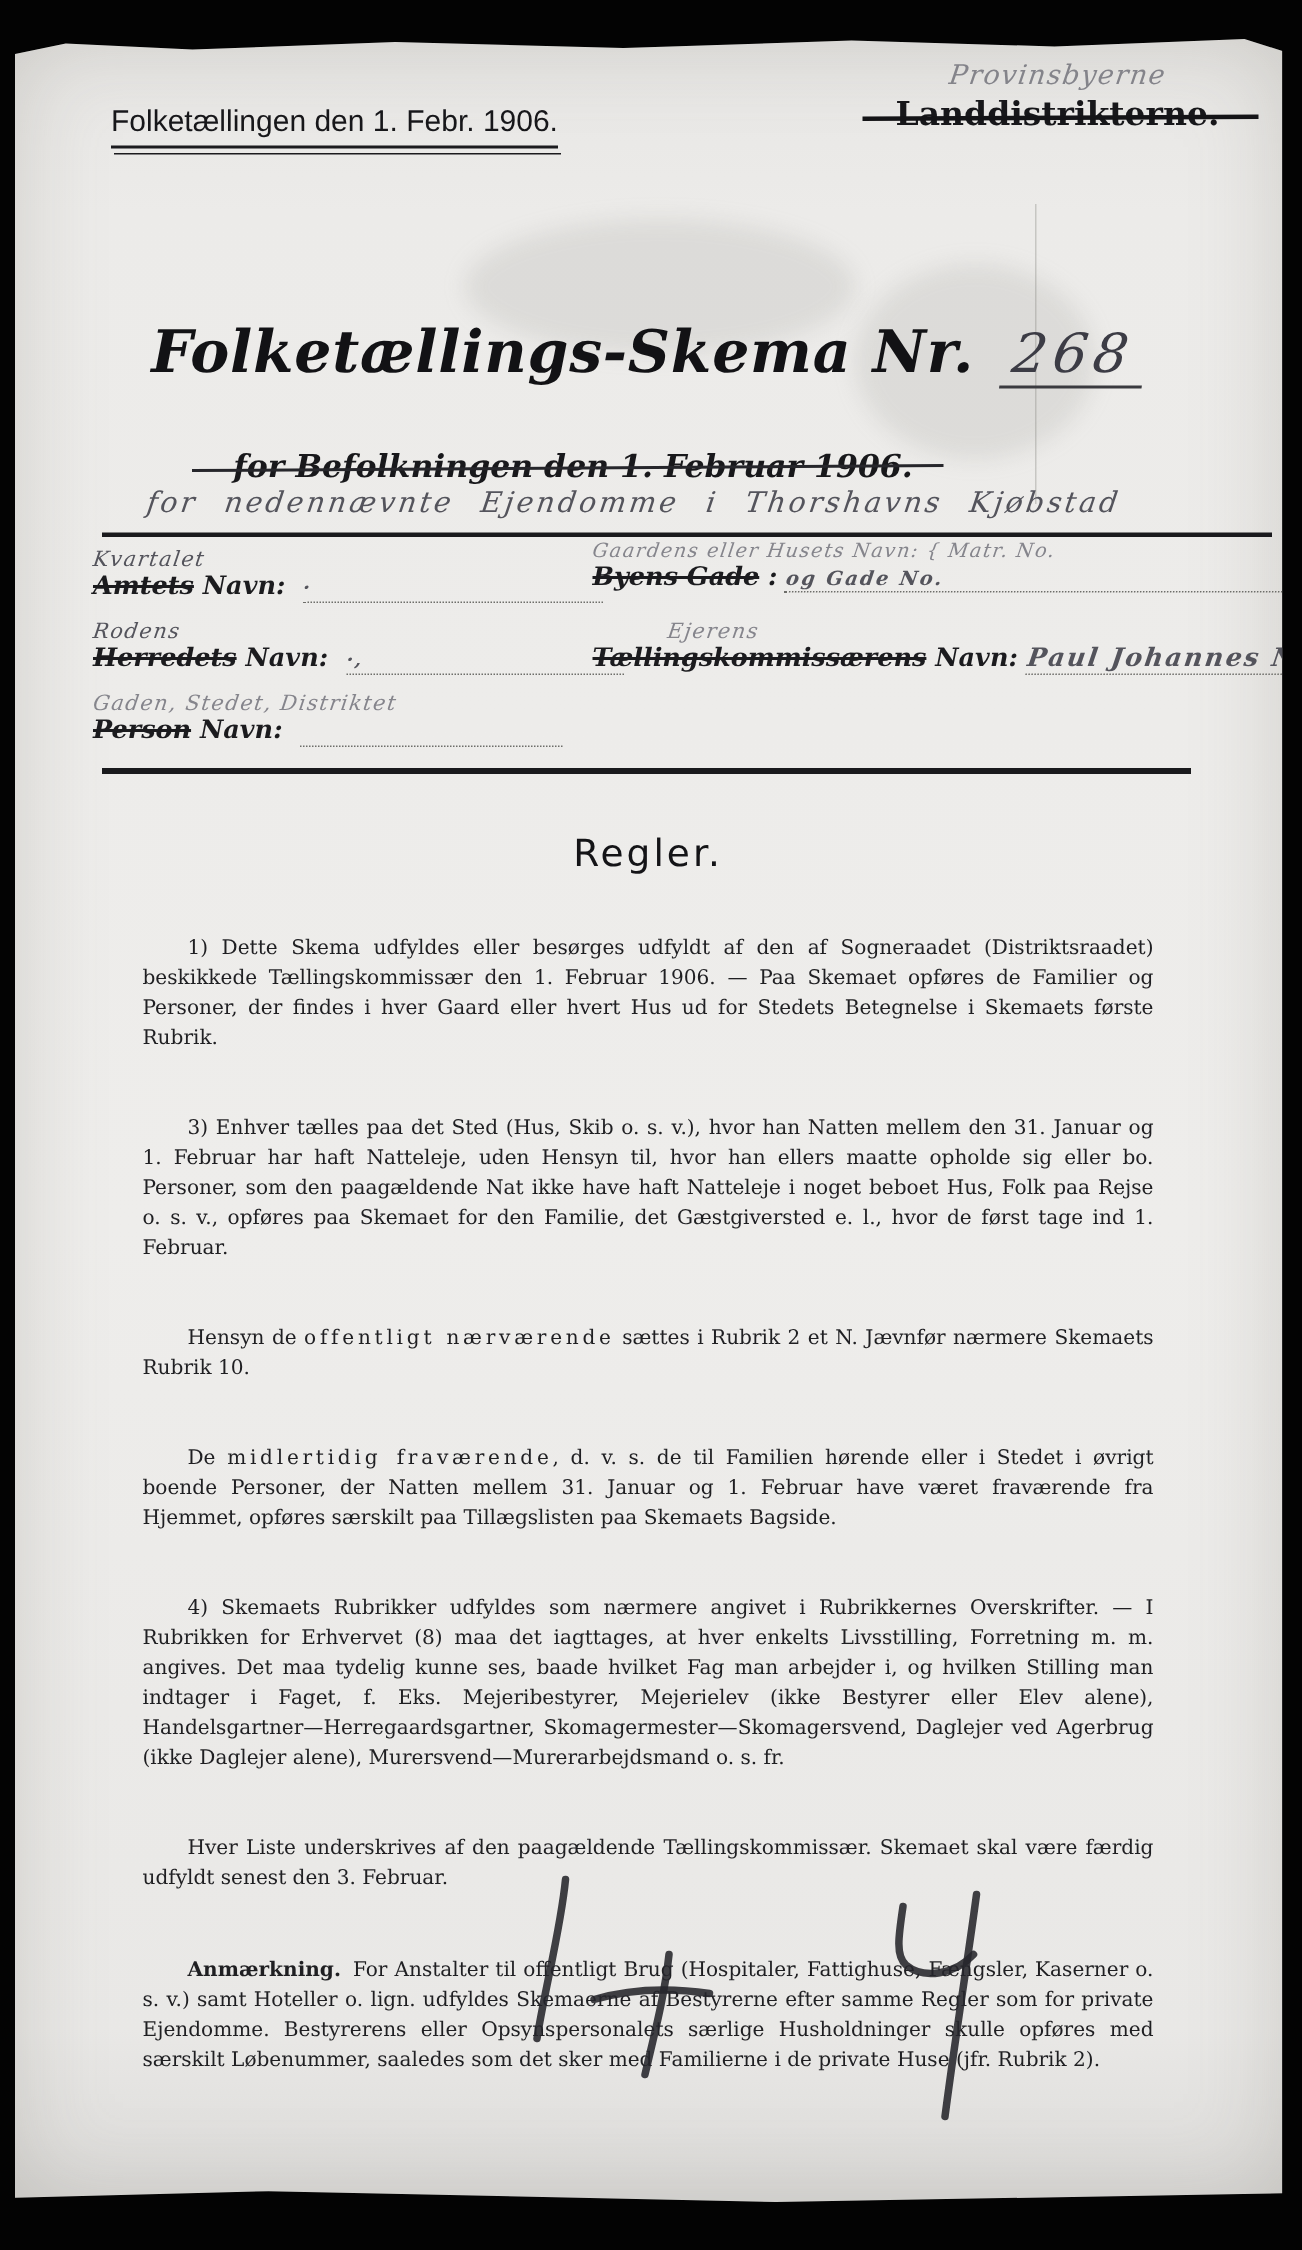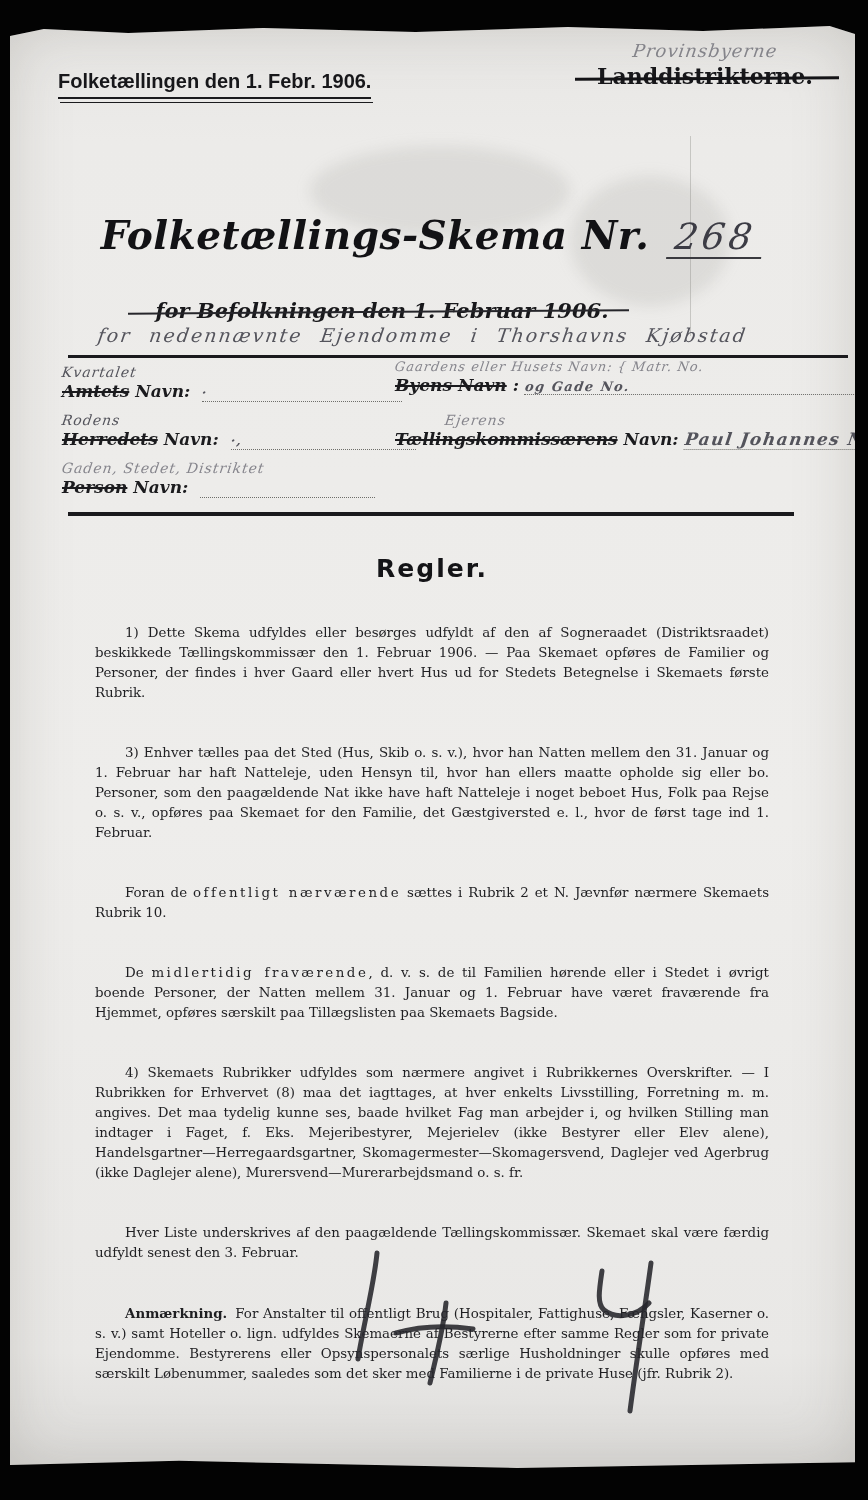--- a/index.html
+++ b/index.html
@@ -9,22 +9,22 @@
   .paper {
     position:absolute; left:10px; top:26px; width:845px; height:1442px;
     background:linear-gradient(180deg,#e7e6e4 0%,#ecebe9 8%,#eeedeb 55%,#e9e8e6 92%,#dddcda 99%);
     clip-path:polygon(0 10px,4% 3px,14% 7px,30% 2px,48% 6px,66% 1px,82% 5px,97% 0,100% 8px,100% 99.6%,60% 100%,20% 99.5%,0 99.8%);
     box-shadow:inset 0 0 60px rgba(120,115,105,.25);
   }
   .smudge { position:absolute; border-radius:50%; filter:blur(7px); background:rgba(150,148,142,.18); }
   .ghost-vline { position:absolute; left:680px; top:110px; width:1px; height:200px; background:rgba(130,128,122,.35); }
 
   
-  .hdr-left { position:absolute; left:48px; top:44px;
-    font-family:"Liberation Sans","DejaVu Sans",sans-serif; font-weight:bold;
+  .hdr-left { position:absolute; left:64px; top:44px;
+    font-family:"Liberation Sans","DejaVu Sans",sans-serif; font-weight:normal;
     font-size:20px; color:#17171a; }
   .dbl-underline { display:inline-block; padding-bottom:4px; border-bottom:2px solid #1b1b1e; position:relative; }
   .dbl-underline::after { content:""; position:absolute; left:2px; right:-2px; bottom:-6px; height:1.5px; background:#1b1b1e; }
   .hdr-right { position:absolute; left:555px; top:14px; width:280px; text-align:center; }
   .hand { font-family:"DejaVu Serif",serif; font-style:italic; color:#54545c;
           transform:skewX(-8deg); display:inline-block; letter-spacing:1px; }
   .hand-faint { color:#74747c; opacity:.85; }
   .printed-struck { font-size:22px; font-weight:bold; color:#17171a; margin-top:2px;text-align:center; }
   .strike-ext { position:relative; display:inline-block; }
   .strike-ext::after { content:""; position:absolute; left:-22px; right:-26px; top:54%; height:2.6px; background:#141417; transform:rotate(-.3deg); }
@@ -48,21 +48,21 @@
   .field .over-hand { font-size:14px; margin-bottom:-2px; }
   .field-row { font-size:17px; font-weight:bold; font-style:italic; color:#1b1b1e; white-space:nowrap; }
   .struck { text-decoration:line-through; text-decoration-thickness:2px; text-decoration-color:#1b1b1e; }
   .fill-line { display:inline-block; border-bottom:1.4px dotted #6e6e6a; vertical-align:baseline; margin-left:6px; }
   .mark { font-size:13px; }
   .line-hand { font-size:17px; letter-spacing:1.5px; border-bottom:1.2px dotted #6e6e6a; }
 
   
   .rules { position:absolute; left:85px; top:528px; width:674px; color:#1f1f22; }
   .rules h2 { text-align:center; font-family:"DejaVu Sans","Liberation Sans",sans-serif;
-    font-size:25px; font-weight:bold; letter-spacing:2px; color:#141417; margin-bottom:20px; }
+    font-size:25px; font-weight:normal; letter-spacing:2px; color:#141417; margin-bottom:20px; }
   .rules p { font-size:13.4px; line-height:20px; text-align:justify; text-indent:30px; margin-bottom:6px;margin-top:40px; }
   .sp { letter-spacing:2.5px; }
   .note-lbl { font-weight:bold; margin-right:8px; }
 
   
   .tally { position:absolute; left:340px; top:1219px; width:310px; height:180px; }
   .tally path { fill:none; stroke:#26262b; stroke-width:5; stroke-linecap:round; opacity:.88; }
 </style>
 </head>
 <body>
@@ -115,41 +115,41 @@
       <div class="field-row">
         <span class="struck">Person</span>
         <span>Navn:</span>
         <span class="fill-line" style="width:175px;"><span class="hand mark"></span></span>
       </div>
     </div>
 
     <div class="field" style="left:385px;top:330px;">
       <div class="over-hand hand hand-faint" style="font-size:13px;">Gaardens eller Husets Navn: { Matr. No.</div>
       <div class="field-row">
-        <span class="struck">Byens Navn</span>
+        <span class="struck">Byens Gade</span>
         <span>:</span>
         <span class="hand line-hand" style="font-size:13px;width:390px;">og Gade No.</span>
       </div>
     </div>
     <div class="field" style="left:385px;top:384px;">
       <div class="over-hand hand hand-faint" style="margin-left:50px;">Ejerens</div>
       <div class="field-row">
         <span class="struck">Tællingskommissærens</span>
         <span>Navn:</span>
         <span class="hand line-hand">Paul Johannes Nordemann</span>
       </div>
     </div>
 
     <div class="rule rule-mid"></div>
 
     <div class="rules">
       <h2>Regler.</h2>
       <p>1) Dette Skema udfyldes eller besørges udfyldt af den af Sogneraadet (Distriktsraadet) beskikkede Tællingskommissær den 1. Februar 1906. — Paa Skemaet opføres de Familier og Personer, der findes i hver Gaard eller hvert Hus ud for Stedets Betegnelse i Skemaets første Rubrik.</p>
       <p>3) Enhver tælles paa det Sted (Hus, Skib o. s. v.), hvor han Natten mellem den 31. Januar og 1. Februar har haft Natteleje, uden Hensyn til, hvor han ellers maatte opholde sig eller bo.  Personer, som den paagældende Nat ikke have haft Natteleje i noget beboet Hus, Folk paa Rejse o. s. v., opføres paa Skemaet for den Familie, det Gæstgiversted e. l., hvor de først tage ind 1. Februar.</p>
-      <p><span>Foran de </span><span class="sp">offentligt nærværende</span><span> sættes i Rubrik 2 et N.  Jævnfør nærmere Skemaets Rubrik 10.</span></p>
+      <p><span>Hensyn de </span><span class="sp">offentligt nærværende</span><span> sættes i Rubrik 2 et N.  Jævnfør nærmere Skemaets Rubrik 10.</span></p>
       <p><span>De </span><span class="sp">midlertidig fraværende</span><span>, d. v. s. de til Familien hørende eller i Stedet i øvrigt boende Personer, der Natten mellem 31. Januar og 1. Februar have været fraværende fra Hjemmet, opføres særskilt paa Tillægslisten paa Skemaets Bagside.</span></p>
       <p>4) Skemaets Rubrikker udfyldes som nærmere angivet i Rubrikkernes Overskrifter. — I Rubrikken for Erhvervet (8) maa det iagttages, at hver enkelts Livsstilling, Forretning m. m. angives. Det maa tydelig kunne ses, baade hvilket Fag man arbejder i, og hvilken Stilling man indtager i Faget, f. Eks. Mejeribestyrer, Mejerielev (ikke Bestyrer eller Elev alene), Handelsgartner—Herregaardsgartner, Skomagermester—Skomagersvend, Daglejer ved Agerbrug (ikke Daglejer alene), Murersvend—Murerarbejdsmand o. s. fr.</p>
       <p>Hver Liste underskrives af den paagældende Tællingskommissær.  Skemaet skal være færdig udfyldt senest den 3. Februar.</p>
       <p><span class="note-lbl">Anmærkning.</span><span>For Anstalter til offentligt Brug (Hospitaler, Fattighuse, Fængsler, Kaserner o. s. v.) samt Hoteller o. lign. udfyldes Skemaerne af Bestyrerne efter samme Regler som for private Ejendomme. Bestyrerens eller Opsynspersonalets særlige Husholdninger skulle opføres med særskilt Løbenummer, saaledes som det sker med Familierne i de private Huse (jfr. Rubrik 2).</span></p>
     </div>
 
     <svg class="tally" viewBox="0 0 310 180" aria-label="1+4">
       <path d="M 27 8 C 24 40, 13 82, 8 114"></path>
       <path d="M 46 88 C 70 81, 96 80, 123 84"></path>
       <path d="M 96 58 C 93 86, 86 112, 80 138"></path>

